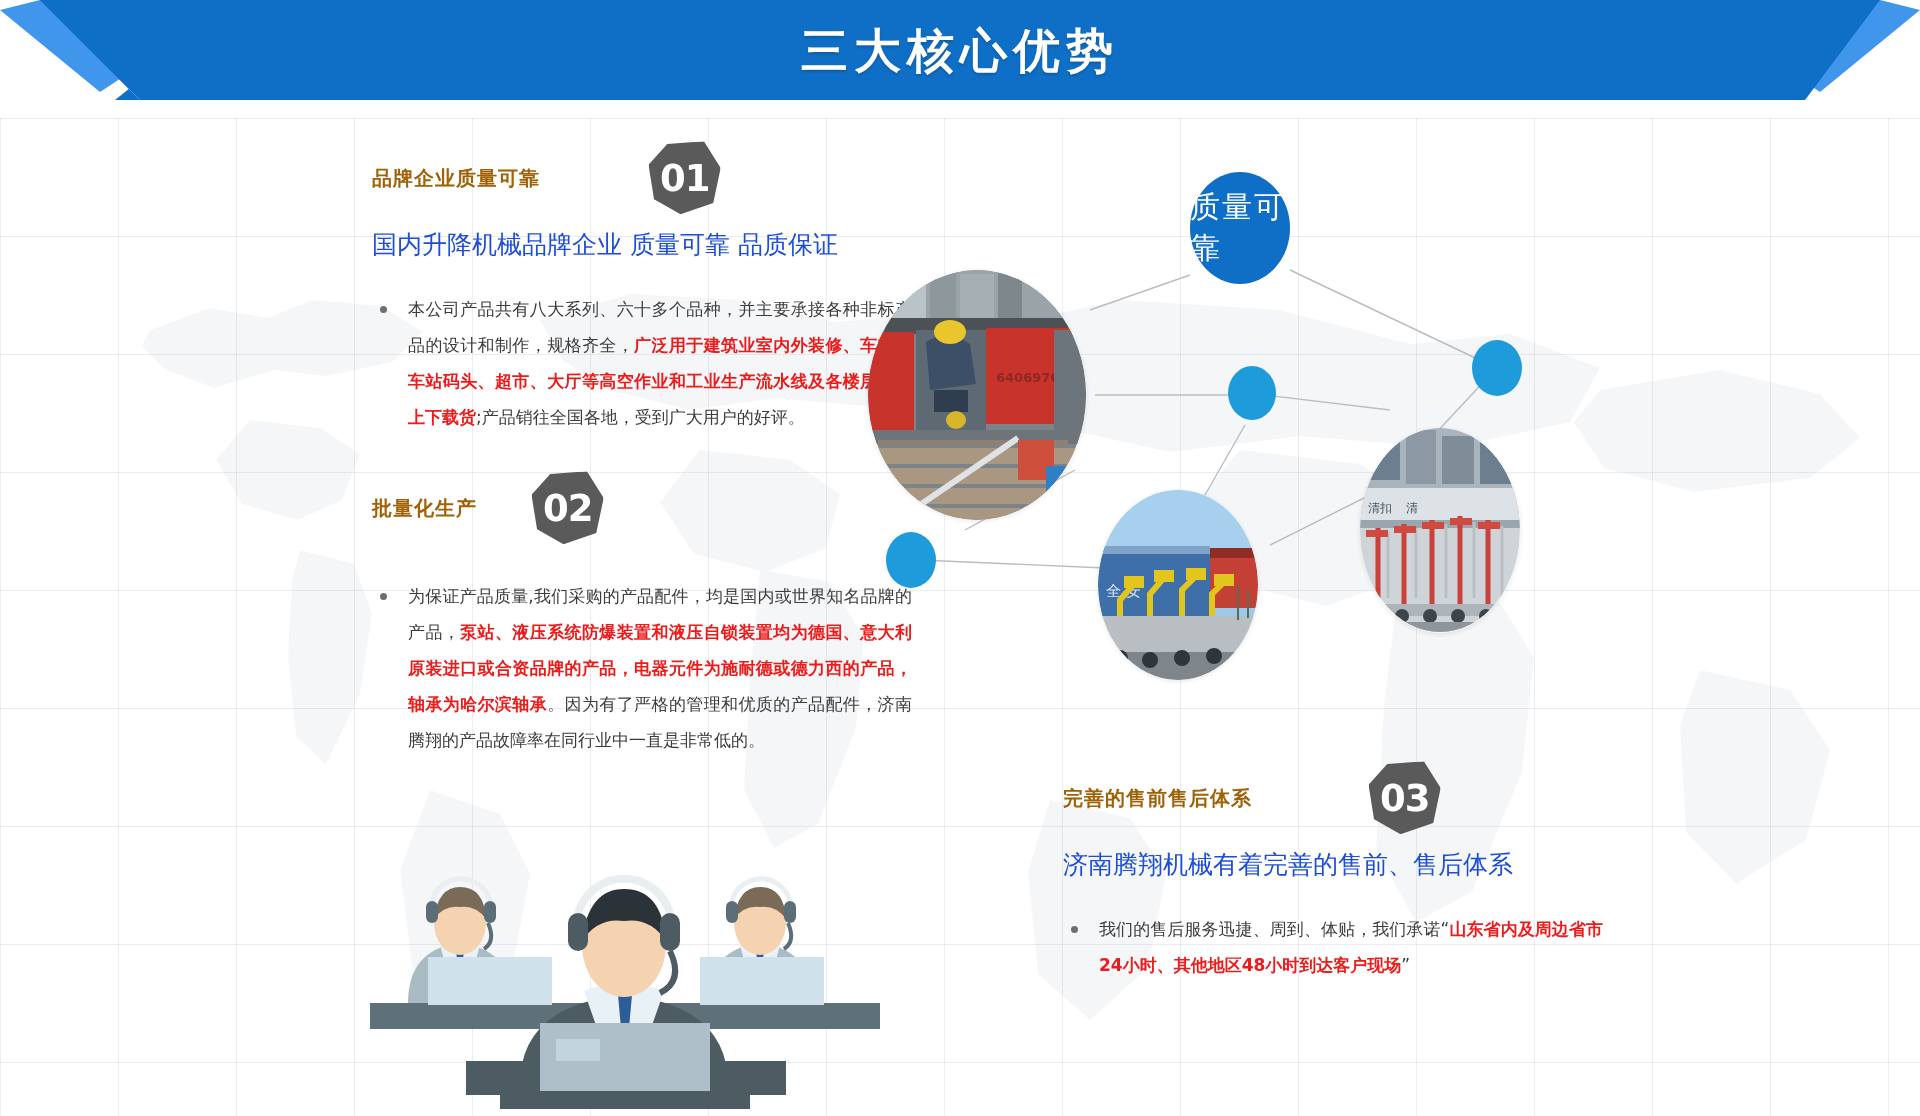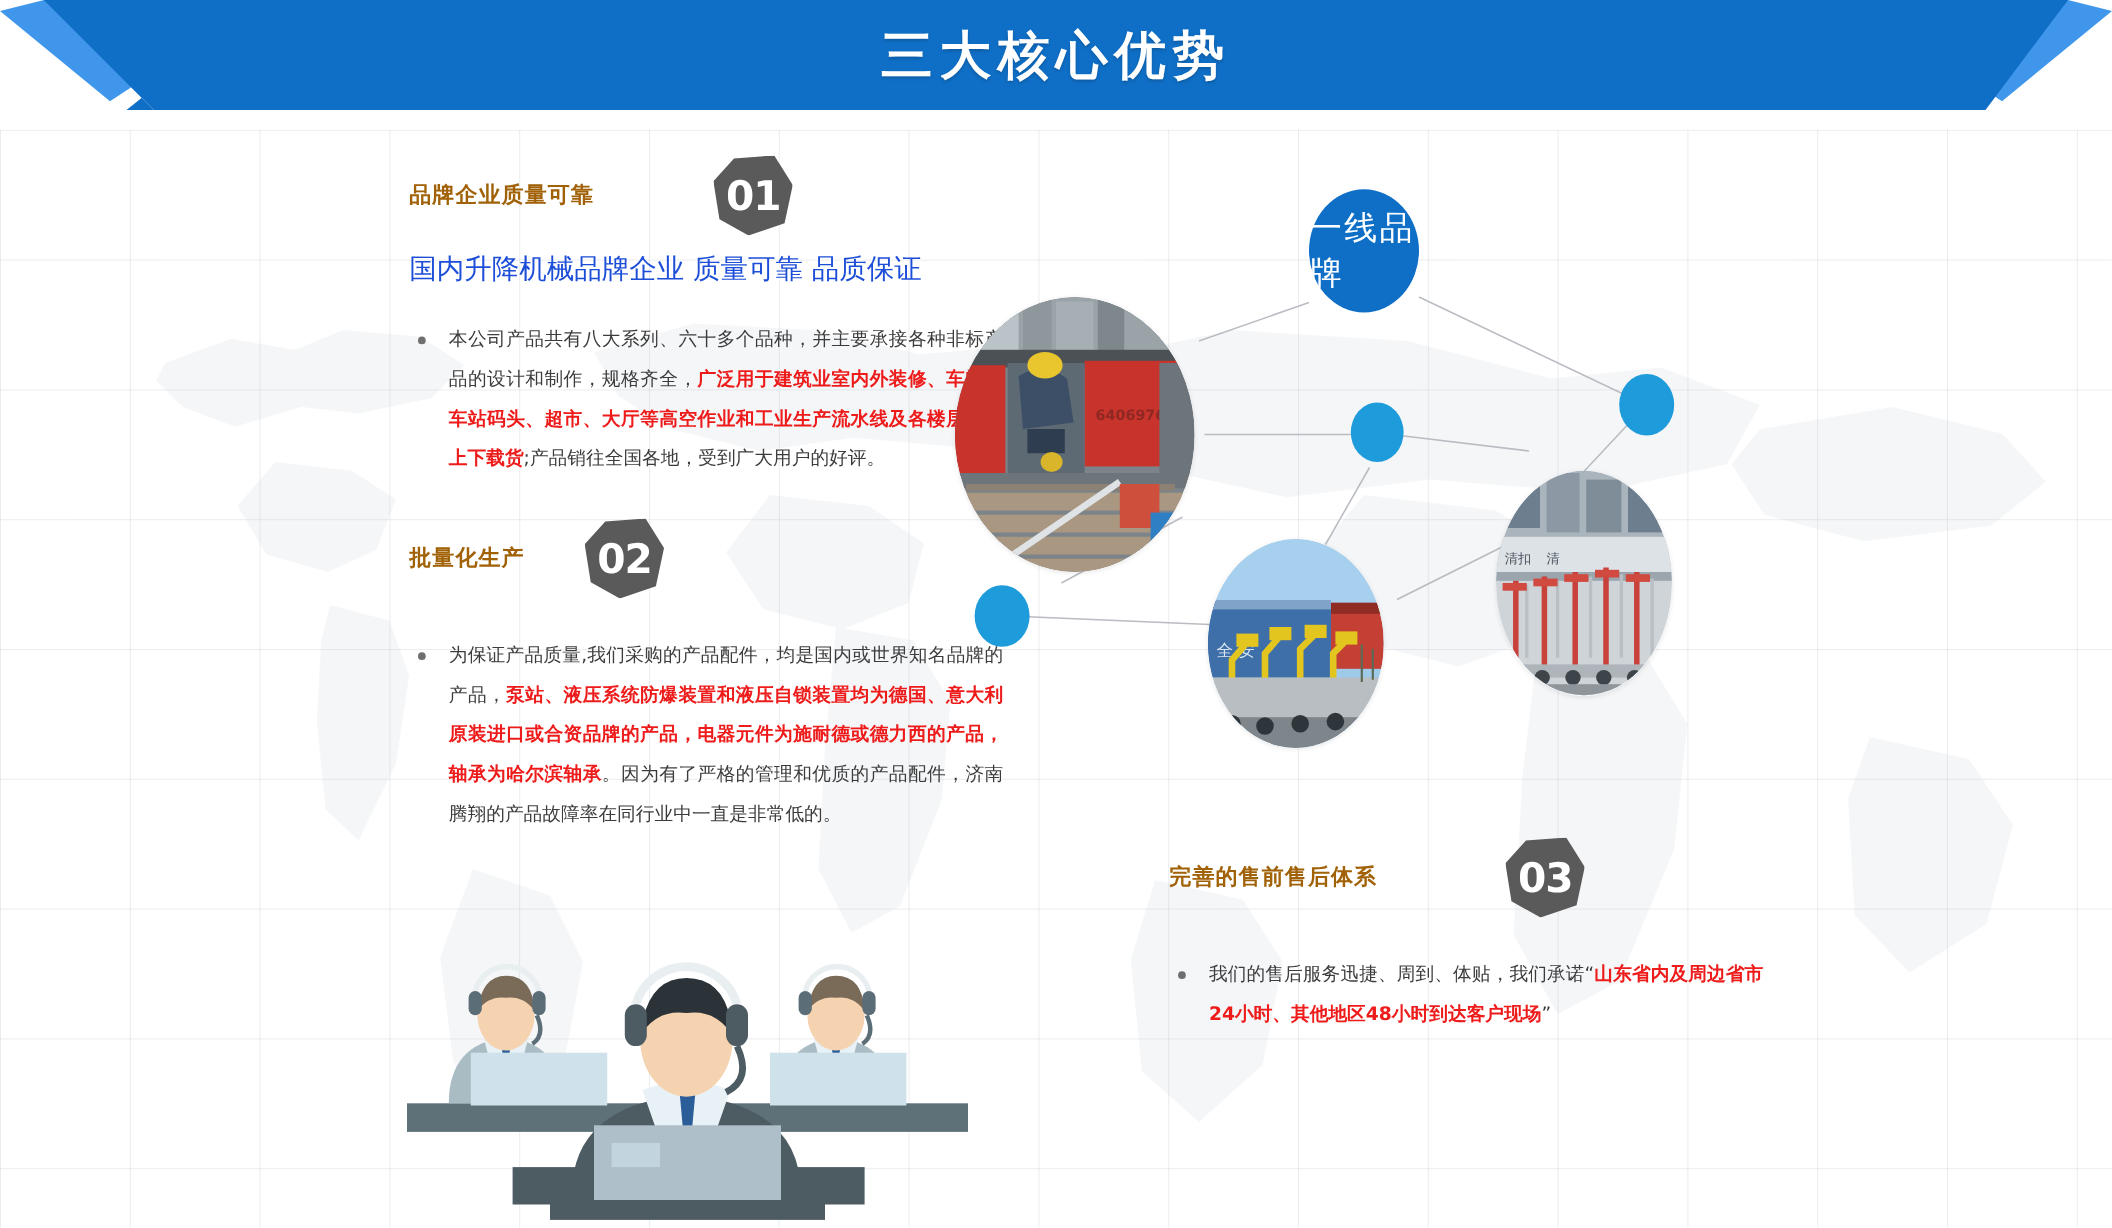--- a/index.html
+++ b/index.html
@@ -153,20 +153,21 @@
   </ul>
 </div>
 
 <div class="block" style="left:1063px;top:780px;width:540px;">
   <div class="blk-head">
     <span class="h-main">完善的售前售后体系</span>
     <div class="hex" style="left:306px;">
       <span>03</span>
     </div>
   </div>
+  <div class="h-sub">济南腾翔机械有着完善的售前、售后体系</div>
   <ul class="bullets" style="margin-top:26px;">
     <li><span>我们的售后服务迅捷、周到、体贴，我们承诺“</span><span class="red">山东省内及周边省市24小时、其他地区48小时到达客户现场</span><span>”</span></li>
   </ul>
 </div>
 
 <div id="network">
 
   <svg width="700" height="520" viewBox="0 0 700 520" style="position:absolute;left:0;top:0;">
     <g stroke="#b9bcc2" stroke-width="1.4" fill="none">
       <line x1="230" y1="150" x2="330" y2="115"></line>
@@ -175,21 +176,21 @@
       <line x1="235" y1="235" x2="370" y2="235"></line>
       <line x1="405" y1="235" x2="530" y2="250"></line>
       <line x1="385" y1="265" x2="345" y2="335"></line>
       <line x1="215" y1="310" x2="105" y2="370"></line>
       <line x1="60" y1="400" x2="245" y2="408"></line>
       <line x1="410" y1="385" x2="520" y2="330"></line>
     </g>
   </svg>
 
   <div id="hub" style="left:330px;top:12px;width:100px;height:112px;">
-    <span>一线品牌</span>
+    <span>质量可靠</span>
   </div>
 
   <div class="dot" style="left:612px;top:180px;width:50px;height:56px;background:#1d9bdb;"></div>
   <div class="dot" style="left:368px;top:206px;width:48px;height:54px;background:#1d9bdb;"></div>
   <div class="dot" style="left:26px;top:372px;width:50px;height:56px;background:#1d9bdb;"></div>
 
   <div class="photo-circle" style="left:8px;top:110px;width:218px;height:250px;border-radius:50%;">
     <svg width="218" height="250" viewBox="0 0 218 250" preserveAspectRatio="none">
       <defs>
           <clipPath id="c1">

